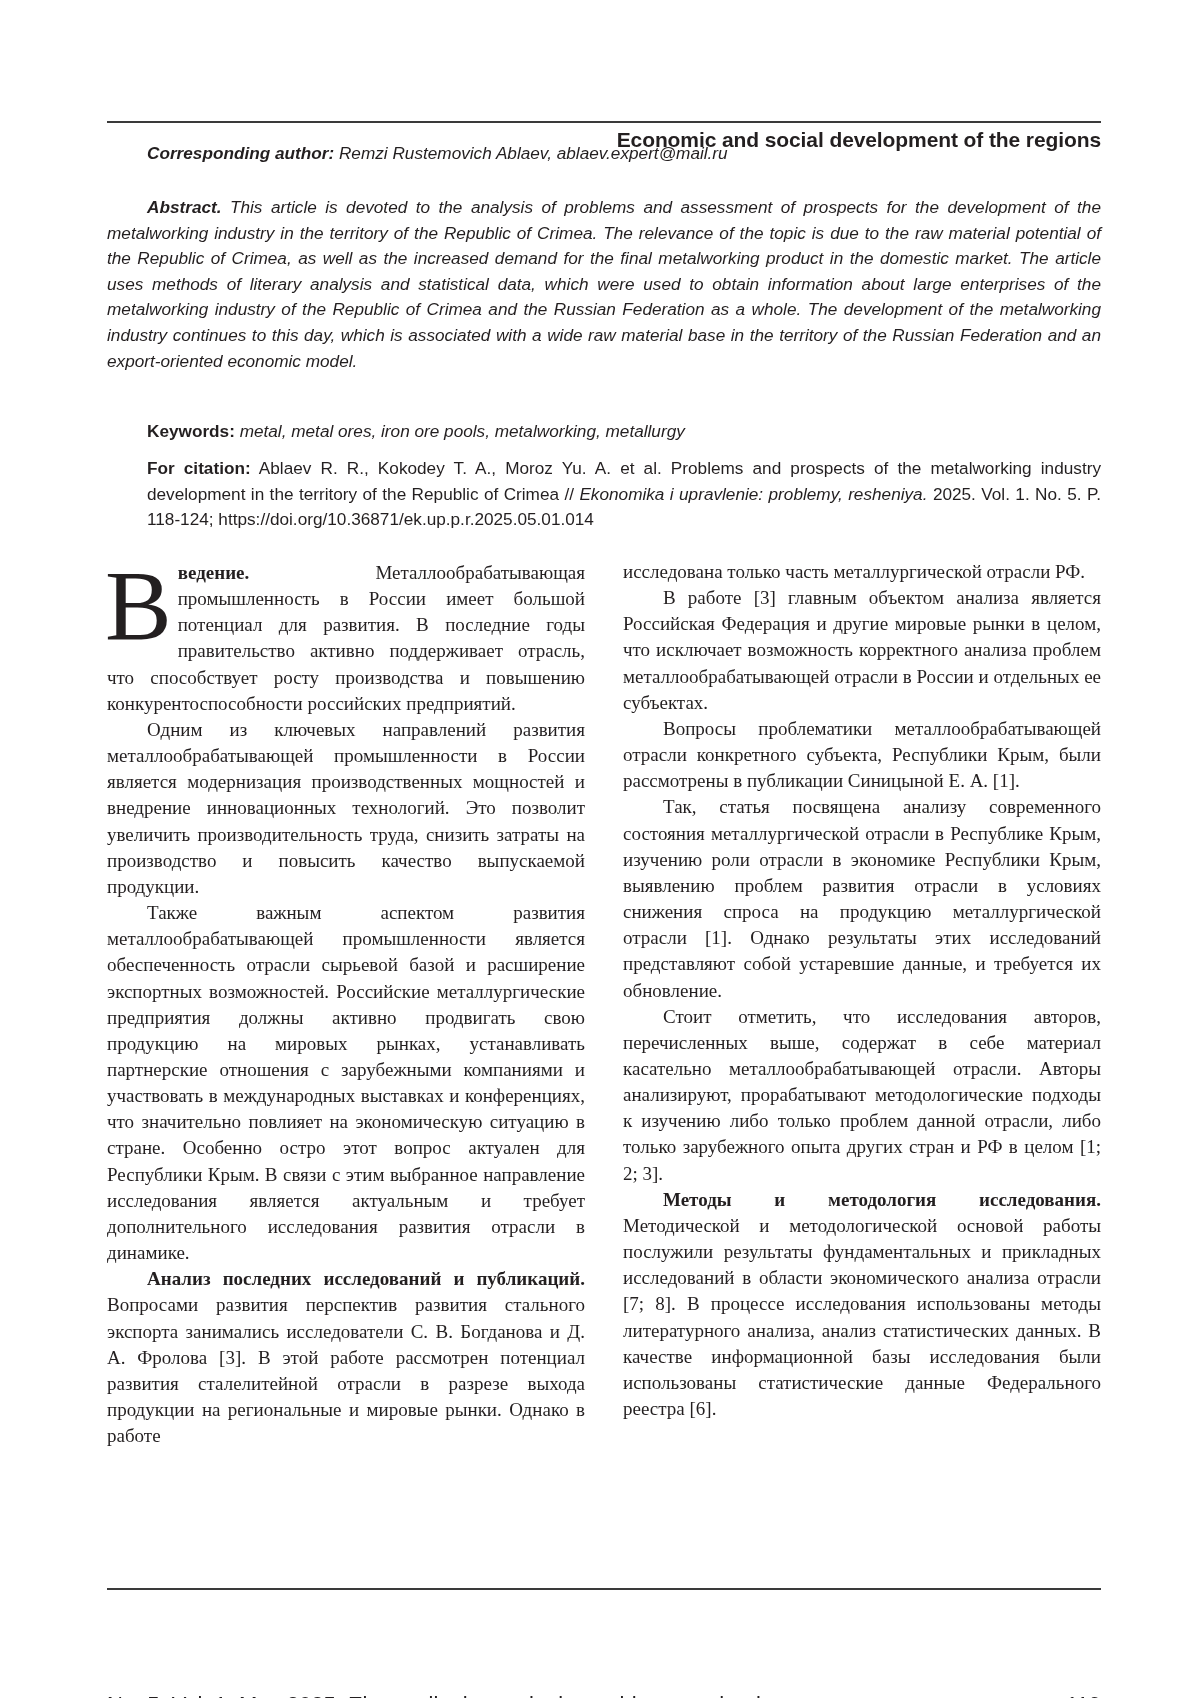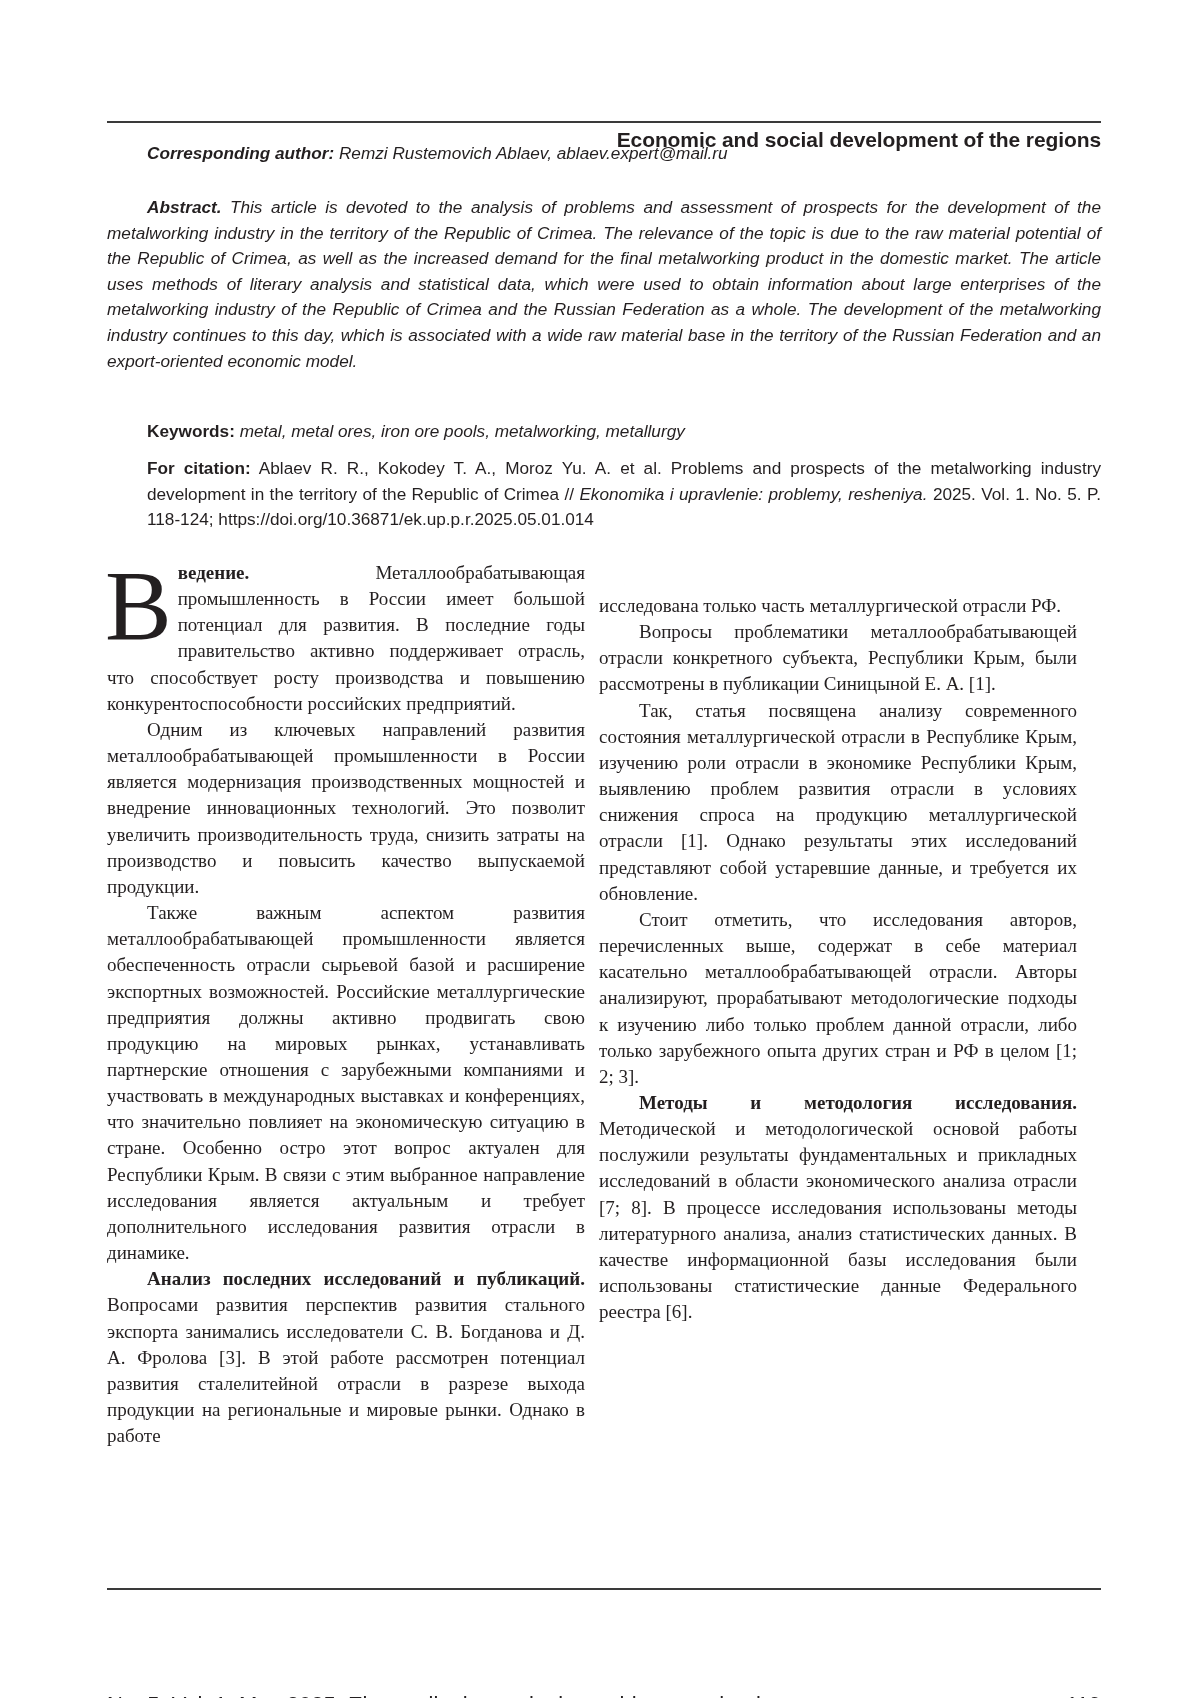--- a/index.html
+++ b/index.html
@@ -21,21 +21,21 @@
   .indent { padding-left: 40px; }
   .keywords { position: absolute; top: 419px; left: 40px; width: 954px; font-style: italic; }
   .keywords b { font-style: normal; }
   .citation { position: absolute; top: 456px; left: 40px; width: 954px; text-align: justify; }
   .citation i { font-style: italic; }
 
   .col { position: absolute; top: 560px; width: 478px;
     font-family: "Liberation Serif", serif; font-size: 19px; line-height: 26.15px;
     text-align: justify; hyphens: manual; }
   .col-left { left: 0; }
-  .col-right { left: 492px; top: 559px; margin-top: 34px; }
+  .col-right { left: 516px; top: 559px; }
   .col p { margin: 0; text-indent: 40px; }
   .col p.noind { text-indent: 0; }
   .dropcap { float: left; font-family: "Liberation Serif", serif; font-size: 100px; line-height: 76px;
     margin: 6px 6px 0 -2px; padding-top: 2px; }
   .b { font-weight: bold; }
 
   .foot-rule { position: absolute; top: 1588px; left: 0; width: 994px; height: 2px; background: #3a3a3a; }
   .footer { position: absolute; top: 1692px; left: 0; width: 994px;
     font-family: "Liberation Sans", sans-serif; font-size: 22px; display: flex; justify-content: space-between; }
 </style>
@@ -77,20 +77,21 @@
     <p>Одним из ключевых направлений развития металлообрабатывающей промышленности в России является модернизация производственных мощностей и внедрение инновационных технологий. Это позволит увеличить производительность труда, снизить затраты на производство и повысить качество выпускаемой продукции.</p>
     <p>Также важным аспектом развития металлообрабатывающей промышленности является обеспеченность отрасли сырьевой базой и расширение экспортных возможностей. Российские металлургические предприятия должны активно продвигать свою продукцию на мировых рынках, устанавливать партнерские отношения с зарубежными компаниями и участвовать в международных выставках и конференциях, что значительно повлияет на экономическую ситуацию в стране. Особенно остро этот вопрос актуален для Республики Крым. В связи с этим выбранное направление исследования является актуальным и требует дополнительного исследования развития отрасли в динамике.</p>
     <p>
       <span class="b">Анализ последних исследований и публикаций.</span>
       <span>Вопросами развития перспектив развития стального экспорта занимались исследователи С. В. Богданова и Д. А. Фролова [3]. В этой работе рассмотрен потенциал развития сталелитейной отрасли в разрезе выхода продукции на региональные и мировые рынки. Однако в работе</span>
     </p>
   </div>
 
   <div class="col col-right">
     <p class="noind">исследована только часть металлургической отрасли РФ.</p>
+    <p>В работе [3] главным объектом анализа является Российская Федерация и другие мировые рынки в целом, что исключает возможность корректного анализа проблем металлообрабатывающей отрасли в России и отдельных ее субъектах.</p>
     <p>Вопросы проблематики металлообрабатывающей отрасли конкретного субъекта, Республики Крым, были рассмотрены в публикации Синицыной Е. А. [1].</p>
     <p>Так, статья посвящена анализу современного состояния металлургической отрасли в Республике Крым, изучению роли отрасли в экономике Республики Крым, выявлению проблем развития отрасли в условиях снижения спроса на продукцию металлургической отрасли [1]. Однако результаты этих исследований представляют собой устаревшие данные, и требуется их обновление.</p>
     <p>Стоит отметить, что исследования авторов, перечисленных выше, содержат в себе материал касательно металлообрабатывающей отрасли. Авторы анализируют, прорабатывают методологические подходы к изучению либо только проблем данной отрасли, либо только зарубежного опыта других стран и РФ в целом [1; 2; 3].</p>
     <p>
       <span class="b">Методы и методология исследования.</span>
       <span>Методической и методологической основой работы послужили результаты фундаментальных и прикладных исследований в области экономического анализа отрасли [7; 8]. В процессе исследования использованы методы литературного анализа, анализ статистических данных. В качестве информационной базы исследования были использованы статистические данные Федерального реестра [6].</span>
     </p>
   </div>
 
   <div class="foot-rule"></div>

